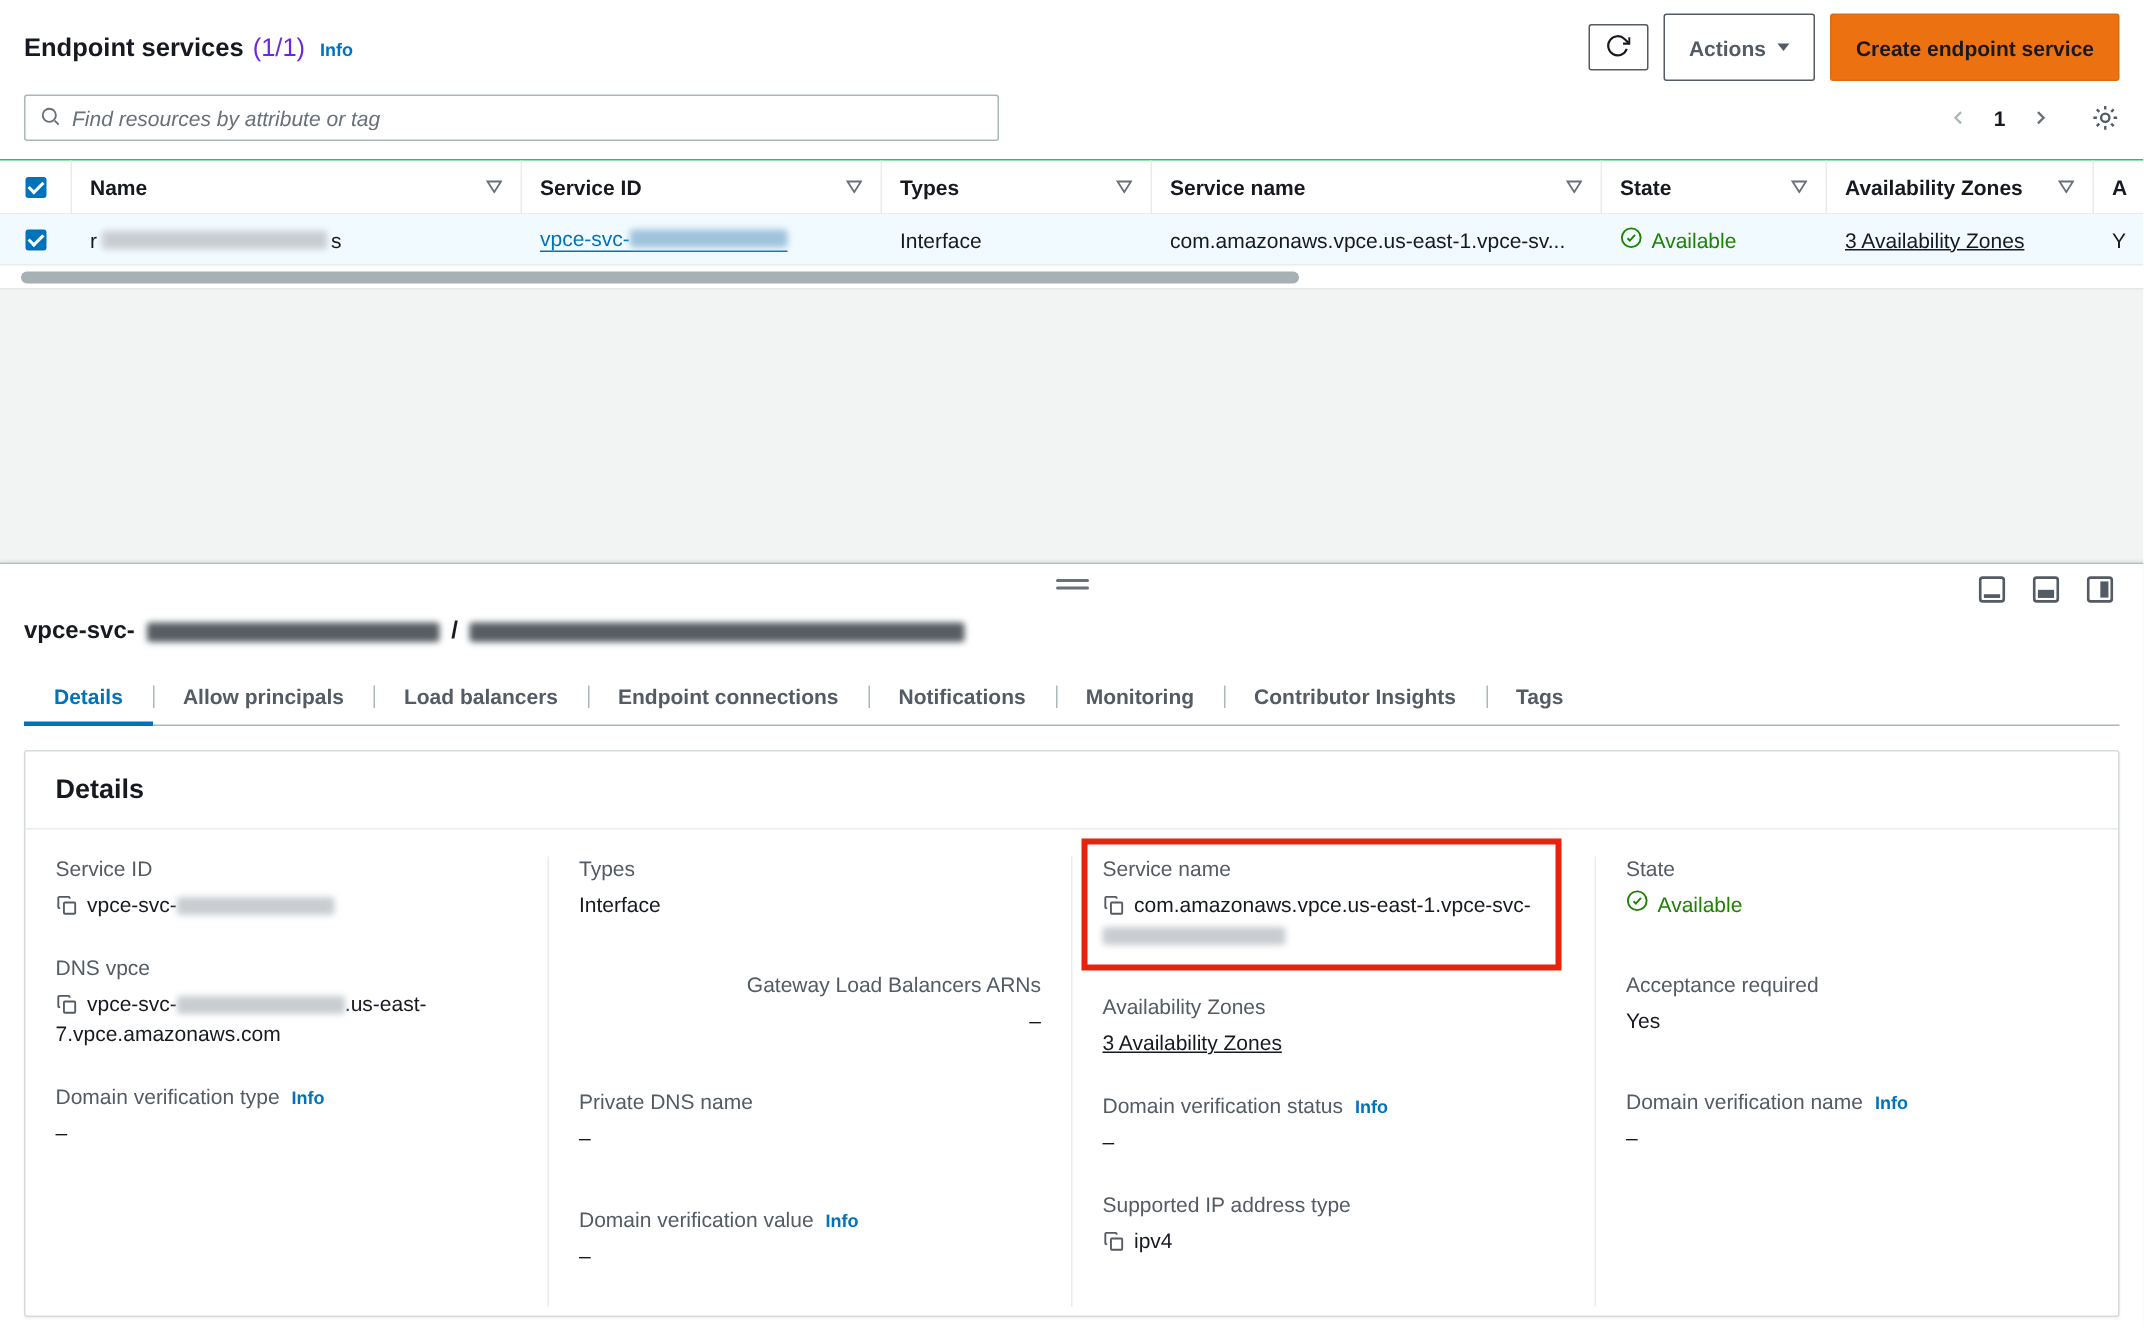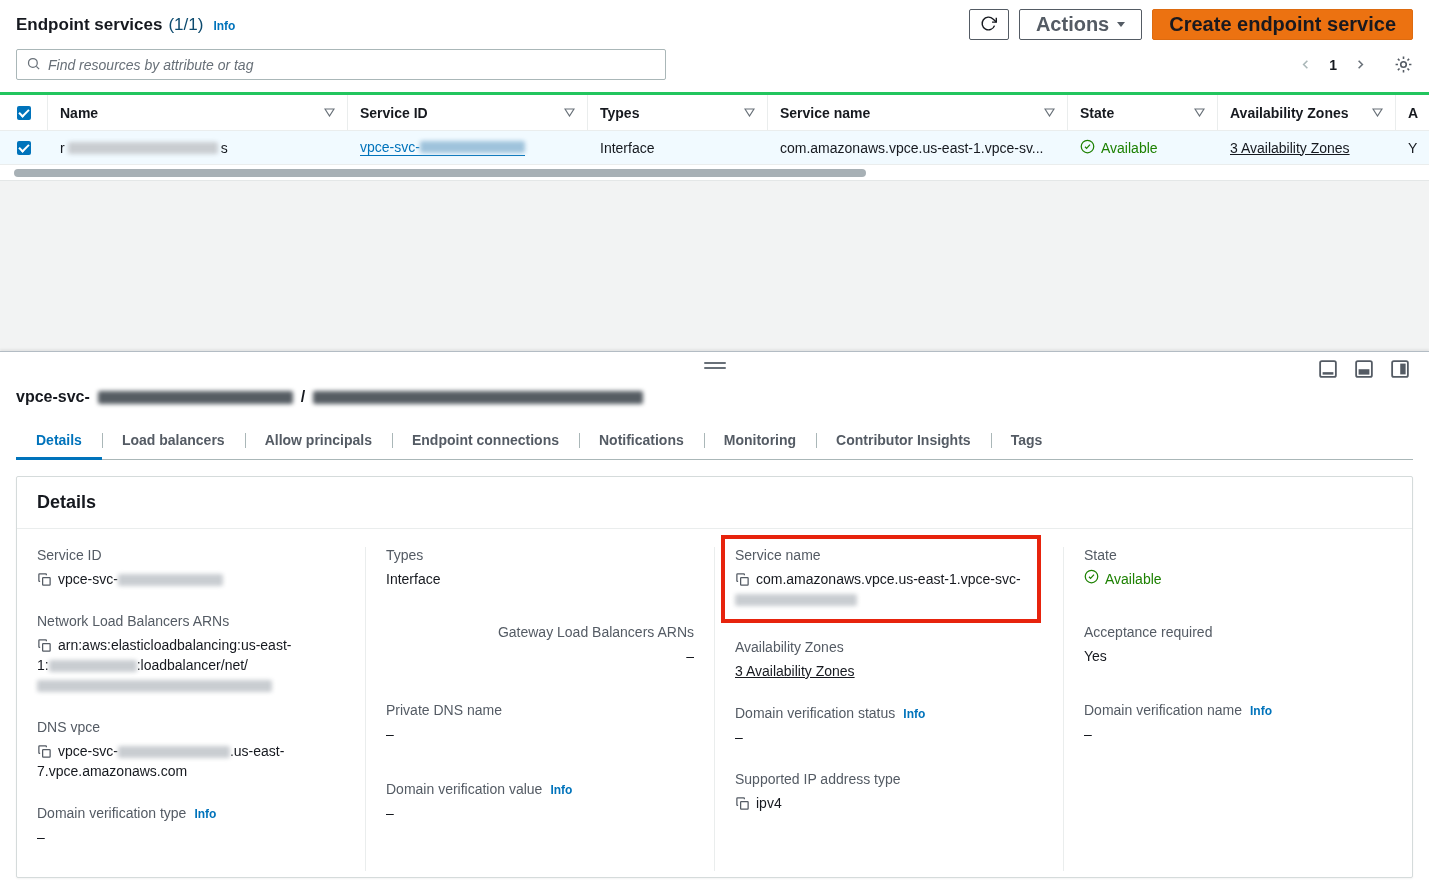--- a/index.html
+++ b/index.html
@@ -11,41 +11,41 @@
     background: #fff;
     overflow: hidden;
   }
   .app { display: flex; flex-direction: column; height: 100%; border-radius: 11px; }
 
   
   .top { background: #fff; }
   .page-header { display: flex; justify-content: space-between; align-items: center; padding: 9px 16px 7px; }
   .title-wrap { display: flex; align-items: baseline; gap: 6px; }
   .title { font-size: 17px; font-weight: 700; }
-  .count { font-size: 17px; color: #0c4a6e; }
+  .count { font-size: 17px; color: #6d28d9; }
   .info-link { font-size: 12px; font-weight: 700; color: #0073bb; cursor: pointer; margin-left: 4px; text-decoration: none; }
   .header-actions { display: flex; gap: 10px; align-items: center; }
   button { font-family: inherit; }
   .icon-btn { width: 40px; height: 31px; border: 1px solid #545b64; border-radius: 2px; background: #fff; display: flex; align-items: center; justify-content: center; cursor: pointer; }
-  .btn { height: 31px; border: 1px solid #545b64; border-radius: 2px; background: #fff; color: #545b64; font-weight: 700; font-size: 20px; padding: 0 16px; display: inline-flex; align-items: center; gap: 8px; cursor: pointer; }
+  .btn { height: 45px; border: 1px solid #545b64; border-radius: 2px; background: #fff; color: #545b64; font-weight: 700; font-size: 14px; padding: 0 16px; display: inline-flex; align-items: center; gap: 8px; cursor: pointer; }
   .btn.primary { background: #ec7211; border-color: #dd6b10; color: #19191f; }
   .caret { width: 0; height: 0; border-left: 4px solid transparent; border-right: 4px solid transparent; border-top: 5px solid #545b64; display: inline-block; }
 
   
   .toolbar-row { display: flex; justify-content: space-between; align-items: center; padding: 2px 16px 12px; }
   .search-box { width: 650px; height: 31px; border: 1px solid #aab7b8; border-radius: 2px; display: flex; align-items: center; padding: 0 9px; gap: 7px; background: #fff; }
   .search-box input { border: none; outline: none; flex: 1; font-size: 14px; font-style: italic; color: #0f766e; font-family: inherit; background: transparent; }
   .search-box input::placeholder { color: #687078; font-style: italic; }
   .paging { display: flex; align-items: center; gap: 14px; }
   .pagenum { color: #16191f; font-weight: 700; padding: 0 2px; cursor: pointer; }
   .chev, .gear { display: flex; align-items: center; cursor: pointer; }
   .gear { margin-left: 12px; }
 
   
-  .tbl { border-top: 3px solid #22c55e; }
+  .tbl { border-top: 1px solid #22c55e; }
   .tbl-head { display: flex; height: 36px; border-bottom: 1px solid #eaeded; align-items: stretch; }
   .hcell { display: flex; align-items: center; justify-content: space-between; padding: 0 12px; font-weight: 700; border-right: 1px solid #eaeded; overflow: hidden; white-space: nowrap; cursor: pointer; }
   .cbcell { width: 48px; display: flex; align-items: center; justify-content: center; border-right: 1px solid #eaeded; }
   .w-name { width: 300px; } .w-sid { width: 240px; } .w-types { width: 180px; }
   .w-sname { width: 300px; } .w-state { width: 150px; } .w-az { width: 178px; }
   .w-acc { flex: 1; border-right: none; }
   .filter-icon { display: flex; align-items: center; margin-left: 8px; cursor: pointer; }
   .tbl-row { display: flex; height: 34px; background: #f1faff; border-bottom: 1px solid #eaeded; align-items: stretch; cursor: pointer; }
   .rcell { display: flex; align-items: center; padding: 0 12px; white-space: nowrap; overflow: hidden; border-right: 1px solid transparent; }
   .checkbox { width: 14px; height: 14px; border-radius: 2px; background: #0073bb; position: relative; display: inline-block; cursor: pointer; flex: none; }
@@ -289,52 +289,41 @@
 
     <h2 class="panel-title">
       <span>vpce-svc-</span>
         <span class="redact dark" style="width:195px;"></span>
       <span>/</span>
       <span class="redact dark" style="width:330px;"></span>
     </h2>
 
     <nav class="tabs">
       <div class="tab active">Details</div>
+      <div class="tab">Allow principals</div>
       <div class="tab">Load balancers</div>
-      <div class="tab">Allow principals</div>
       <div class="tab">Endpoint connections</div>
       <div class="tab">Notifications</div>
       <div class="tab">Monitoring</div>
       <div class="tab">Contributor Insights</div>
       <div class="tab">Tags</div>
     </nav>
 
     <div class="card">
       <div class="card-header">Details</div>
       <div class="card-body">
 
         <div class="col">
           <div class="field">
             <div class="label">Service ID</div>
             <div class="value">
               <button class="copy"><svg width="15" height="15" viewBox="0 0 24 24" fill="none" stroke="#545b64" stroke-width="2">
                     <rect x="9" y="9" width="12" height="12" rx="1"></rect>
                     <path d="M5 15H4a1 1 0 0 1-1-1V4a1 1 0 0 1 1-1h10a1 1 0 0 1 1 1v1"></path>
                   </svg></button><span>vpce-svc-</span><span class="redact" style="width:105px;"></span>
-            </div>
-          </div>
-          <div class="field">
-            <div class="label">Network Load Balancers ARNs</div>
-            <div class="value">
-              <button class="copy"><svg width="15" height="15" viewBox="0 0 24 24" fill="none" stroke="#545b64" stroke-width="2">
-                    <rect x="9" y="9" width="12" height="12" rx="1"></rect>
-                    <path d="M5 15H4a1 1 0 0 1-1-1V4a1 1 0 0 1 1-1h10a1 1 0 0 1 1 1v1"></path>
-                  </svg></button><span>arn:aws:elasticloadbalancing:us-east-</span><br>
-              <span>1:</span><span class="redact" style="width:88px;"></span><span>:loadbalancer/net/</span><br>
-              <span class="redact" style="width:235px;"></span>
             </div>
           </div>
           <div class="field">
             <div class="label">DNS vpce</div>
             <div class="value">
               <button class="copy"><svg width="15" height="15" viewBox="0 0 24 24" fill="none" stroke="#545b64" stroke-width="2">
                     <rect x="9" y="9" width="12" height="12" rx="1"></rect>
                     <path d="M5 15H4a1 1 0 0 1-1-1V4a1 1 0 0 1 1-1h10a1 1 0 0 1 1 1v1"></path>
                   </svg></button><span>vpce-svc-</span><span class="redact" style="width:112px;"></span><span>.us-east-</span><br>
               <span>7.vpce.amazonaws.com</span>

